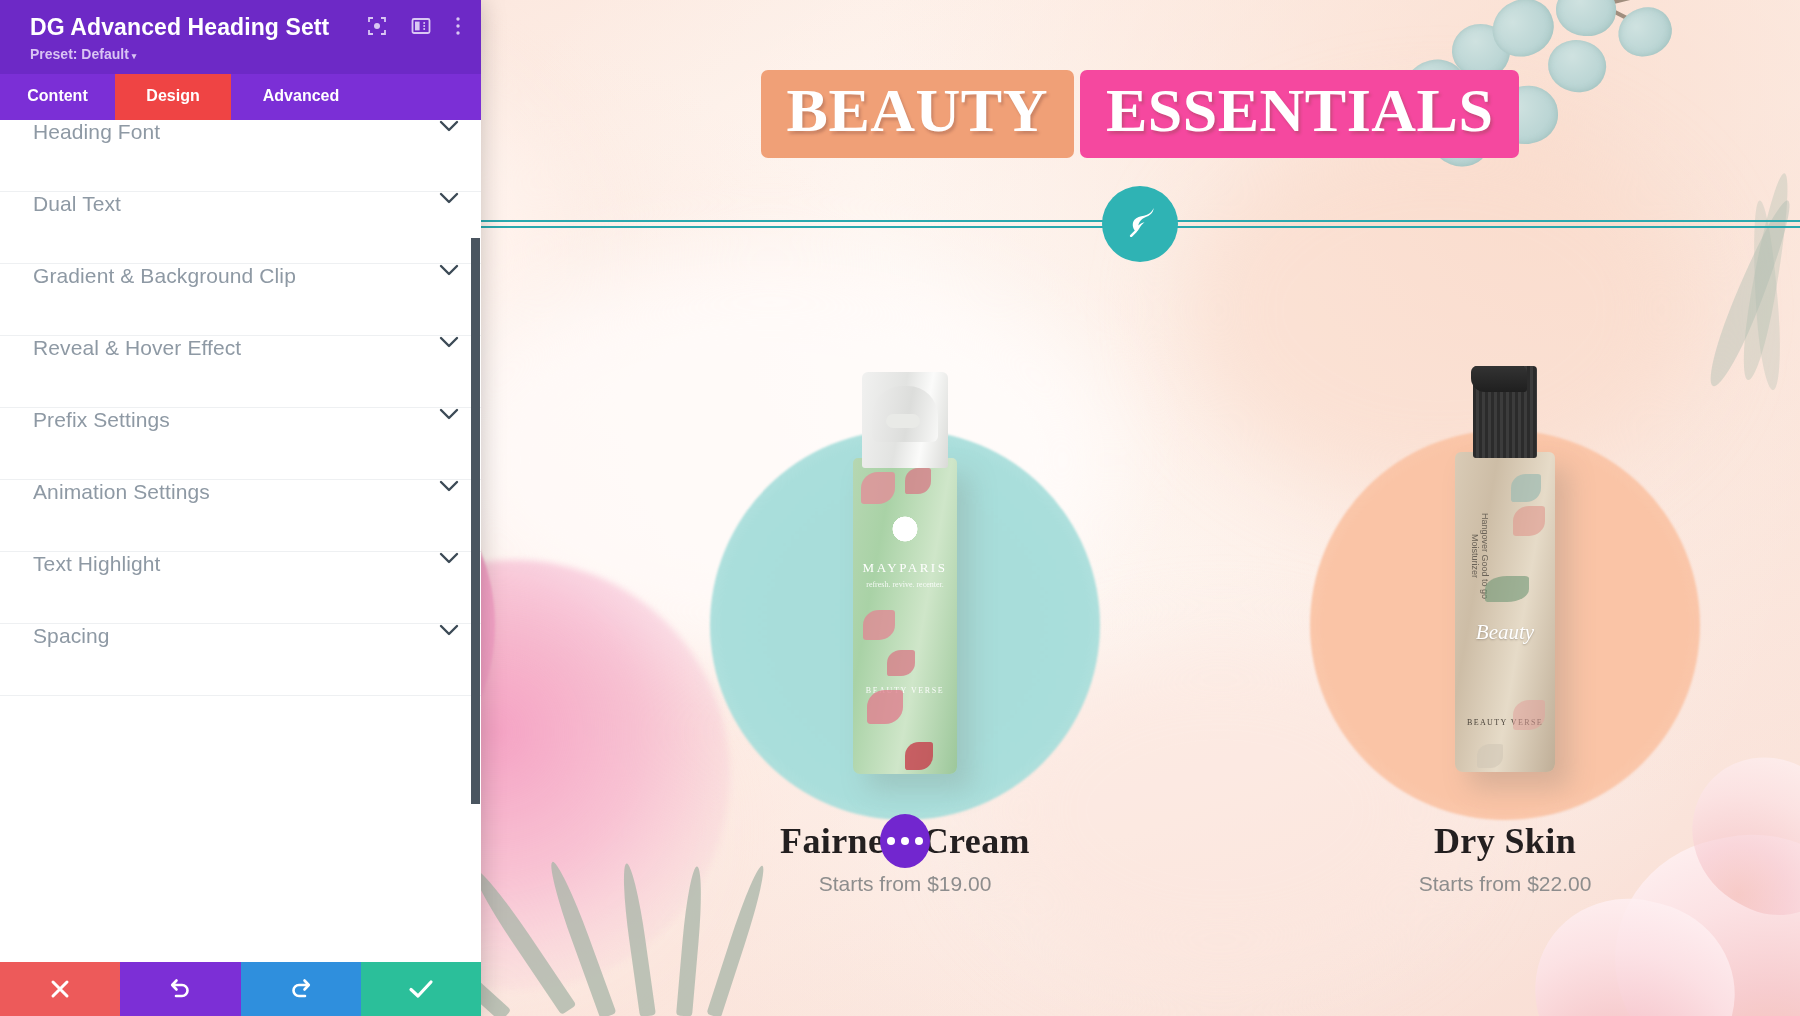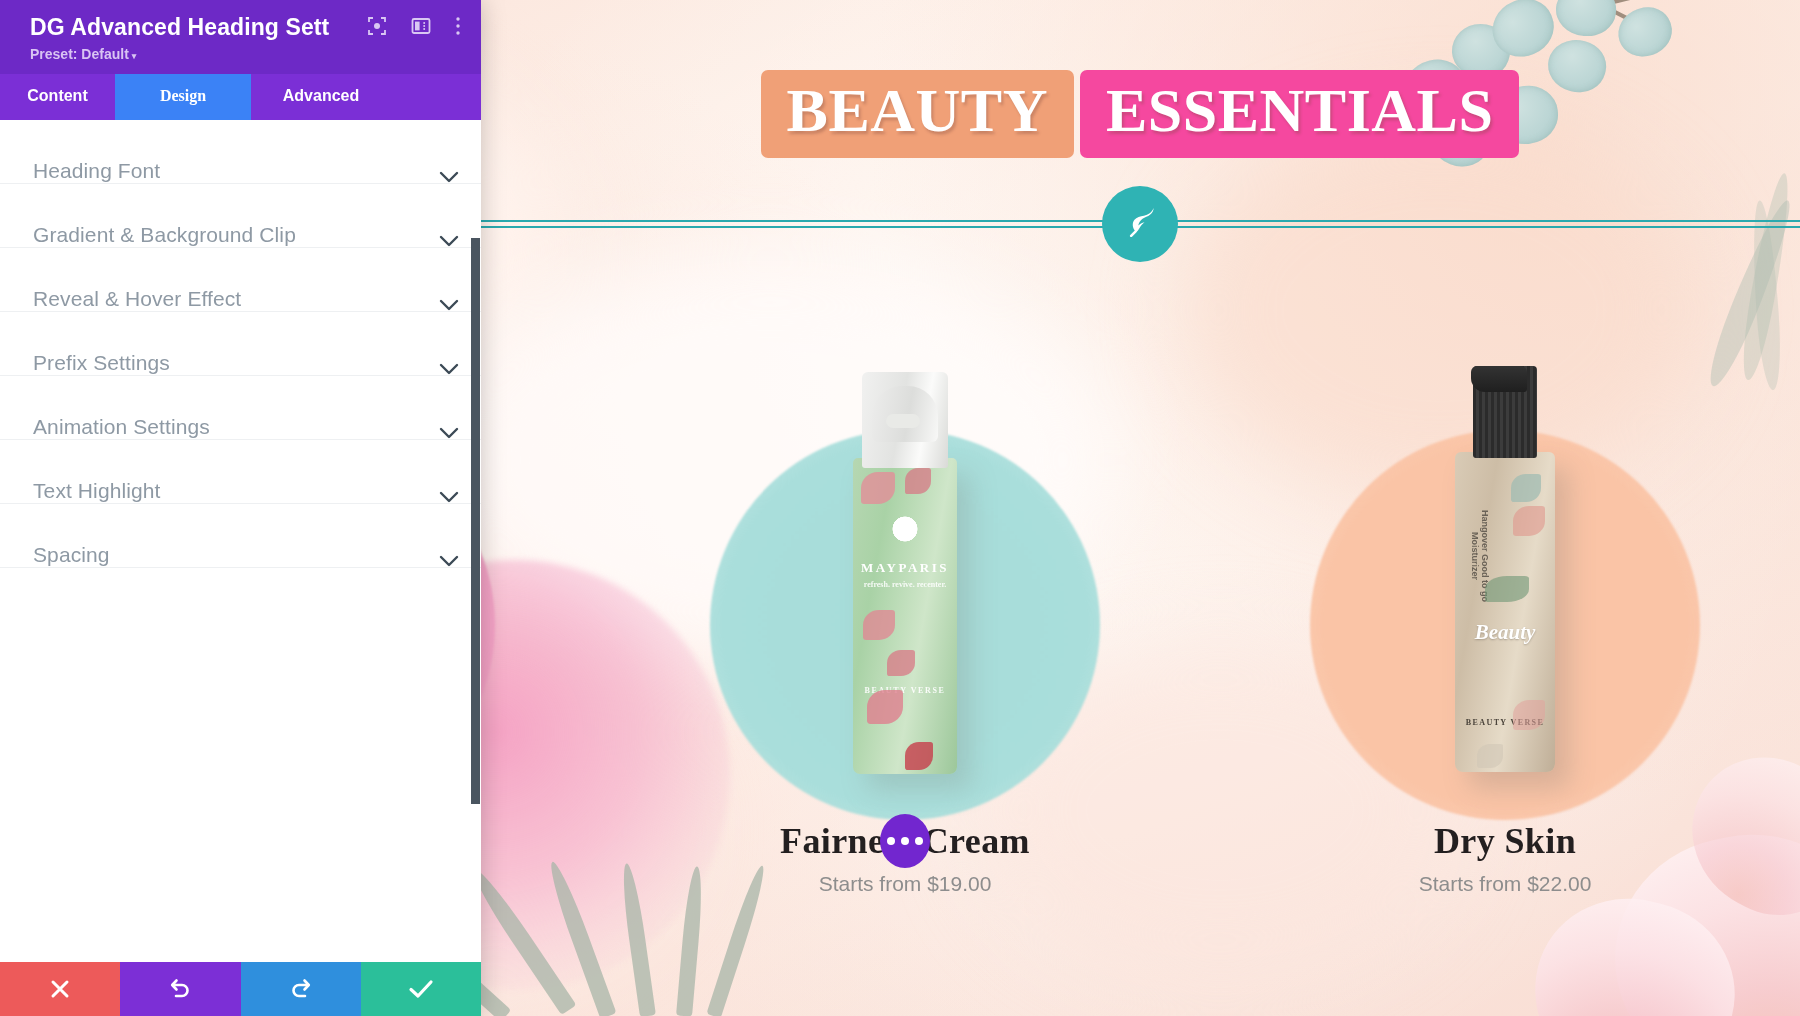--- a/index.html
+++ b/index.html
@@ -92,21 +92,21 @@
     width: 390px; height: 390px; border-radius: 50%;
     filter: blur(1px);
   }
   .sw-teal  { background: radial-gradient(circle at 50% 50%, #a7ddda 0%, #a9dedb 66%, rgba(169,222,219,.72) 86%, rgba(169,222,219,0) 98%); }
   .sw-peach { background: radial-gradient(circle at 50% 50%, #fbc5a6 0%, #fac4a6 66%, rgba(250,196,166,.72) 86%, rgba(250,196,166,0) 98%); }
   .sw-pink  { background: radial-gradient(circle at 50% 50%, #f4a3c6 0%, #f2a0c4 66%, rgba(242,160,196,.7) 86%, rgba(242,160,196,0) 98%); }
 
   
   .bottle { position: absolute; left: 50%; transform: translateX(-50%); top: 0; }
   .bottle .cap { position: absolute; left: 50%; transform: translateX(-50%); }
-  .bottle .body { position: absolute; left: 50%; transform: translateX(-50%); font-weight: bold; }
+  .bottle .body { position: absolute; left: 50%; transform: translateX(-50%); }
 
   .b-green .body {
     top: 86px; width: 104px; height: 316px; border-radius: 5px 5px 7px 7px;
     background: linear-gradient(100deg, #b6d7b2 0%, #a9d2a6 26%, #cfe6c9 62%, #9cc79a 100%);
     box-shadow: 14px 16px 26px rgba(130,140,130,.28);
     overflow: hidden;
   }
   .b-green .cap {
     top: 0; width: 86px; height: 96px; border-radius: 6px 6px 3px 3px;
     background: linear-gradient(100deg, #f1f1f0 0%, #e2e3e1 45%, #fbfbfa 70%, #d9dad7 100%);
@@ -168,26 +168,26 @@
   .header-icons { position: absolute; right: 20px; top: 16px; display: flex; align-items: center; gap: 24px; }
   .hicon { color: #d9c7f3; display: flex; align-items: center; justify-content: center; cursor: pointer; }
   .hicon svg { display: block; }
 
   .tabs { background: #7b2fd6; display: flex; flex: 0 0 auto; }
   .tab {
     padding: 13px 0 15px; color: #ffffff; font-size: 16px; font-weight: 700;
     text-align: center; cursor: pointer; white-space: nowrap;
   }
   .tab.t-content  { width: 115px; }
-  .tab.t-design   { width: 136px; background: #3b82f6; font-family: Liberation Serif, serif; }
+  .tab.t-design   { width: 116px; background: #ef4444; }
   .tab.t-advanced { width: 140px; }
 
   .sections { flex: 1 1 auto; position: relative; overflow: hidden; background: #fff; }
   .sec {
-    height: 64px; display: flex; align-items: flex-end; justify-content: space-between;
+    height: 72px; display: flex; align-items: flex-start; justify-content: space-between;
     padding: 0 22px 0 33px; border-bottom: 1px solid #eef0f2; cursor: pointer;
   }
   .sec-label { font-size: 21px; color: #8e99a4; font-weight: 400; letter-spacing: .1px; }
   .chev { color: #3c4a56; display: flex; }
 
   .panel-scrollbar {
     position: absolute; right: 1px; top: 118px; width: 9px; height: 566px;
     background: #4a5560; border-radius: 0; z-index: 45; cursor: pointer;
   }
 
@@ -388,20 +388,28 @@
     <div class="sections">
       <div class="sec">
         <span class="sec-label">Heading Font</span>
         <span class="chev">
             <svg width="20" height="12" viewBox="0 0 20 12" fill="none" stroke="currentColor" stroke-width="2.4" stroke-linecap="round" stroke-linejoin="round">
               <path d="M2 2l8 8 8-8"></path>
             </svg>
           </span>
       </div>
       <div class="sec">
+        <span class="sec-label">Dual Text</span>
+        <span class="chev">
+            <svg width="20" height="12" viewBox="0 0 20 12" fill="none" stroke="currentColor" stroke-width="2.4" stroke-linecap="round" stroke-linejoin="round">
+              <path d="M2 2l8 8 8-8"></path>
+            </svg>
+          </span>
+      </div>
+      <div class="sec">
         <span class="sec-label">Gradient &amp; Background Clip</span>
         <span class="chev">
             <svg width="20" height="12" viewBox="0 0 20 12" fill="none" stroke="currentColor" stroke-width="2.4" stroke-linecap="round" stroke-linejoin="round">
               <path d="M2 2l8 8 8-8"></path>
             </svg>
           </span>
       </div>
       <div class="sec">
         <span class="sec-label">Reveal &amp; Hover Effect</span>
         <span class="chev">

